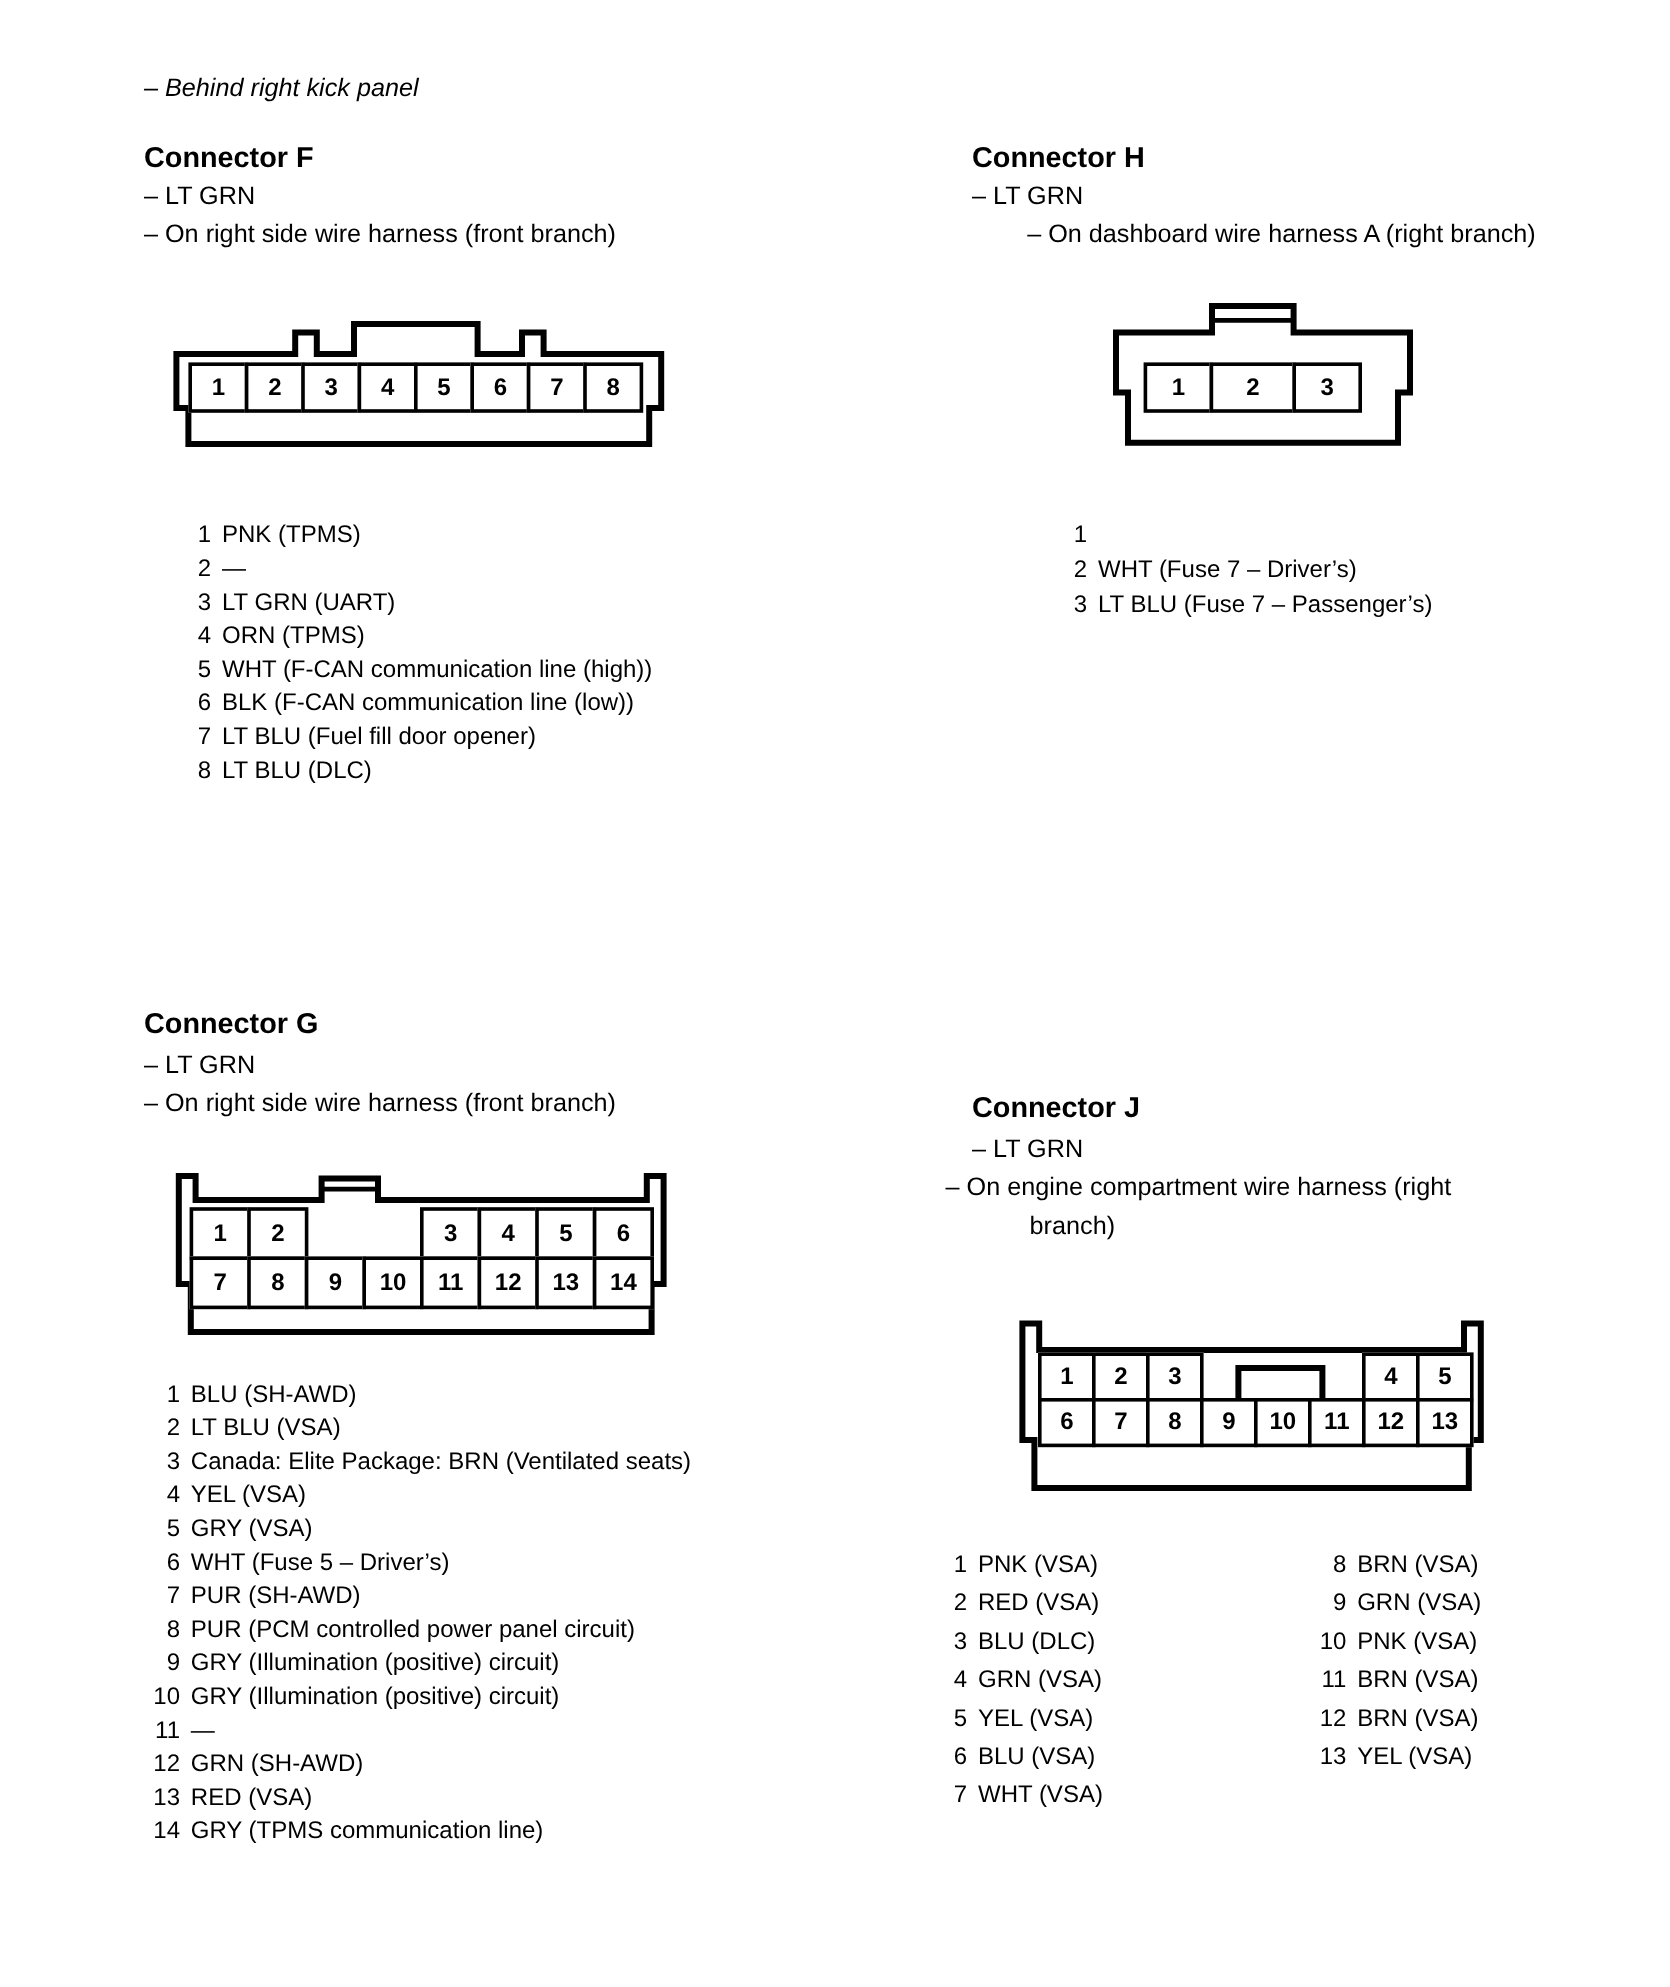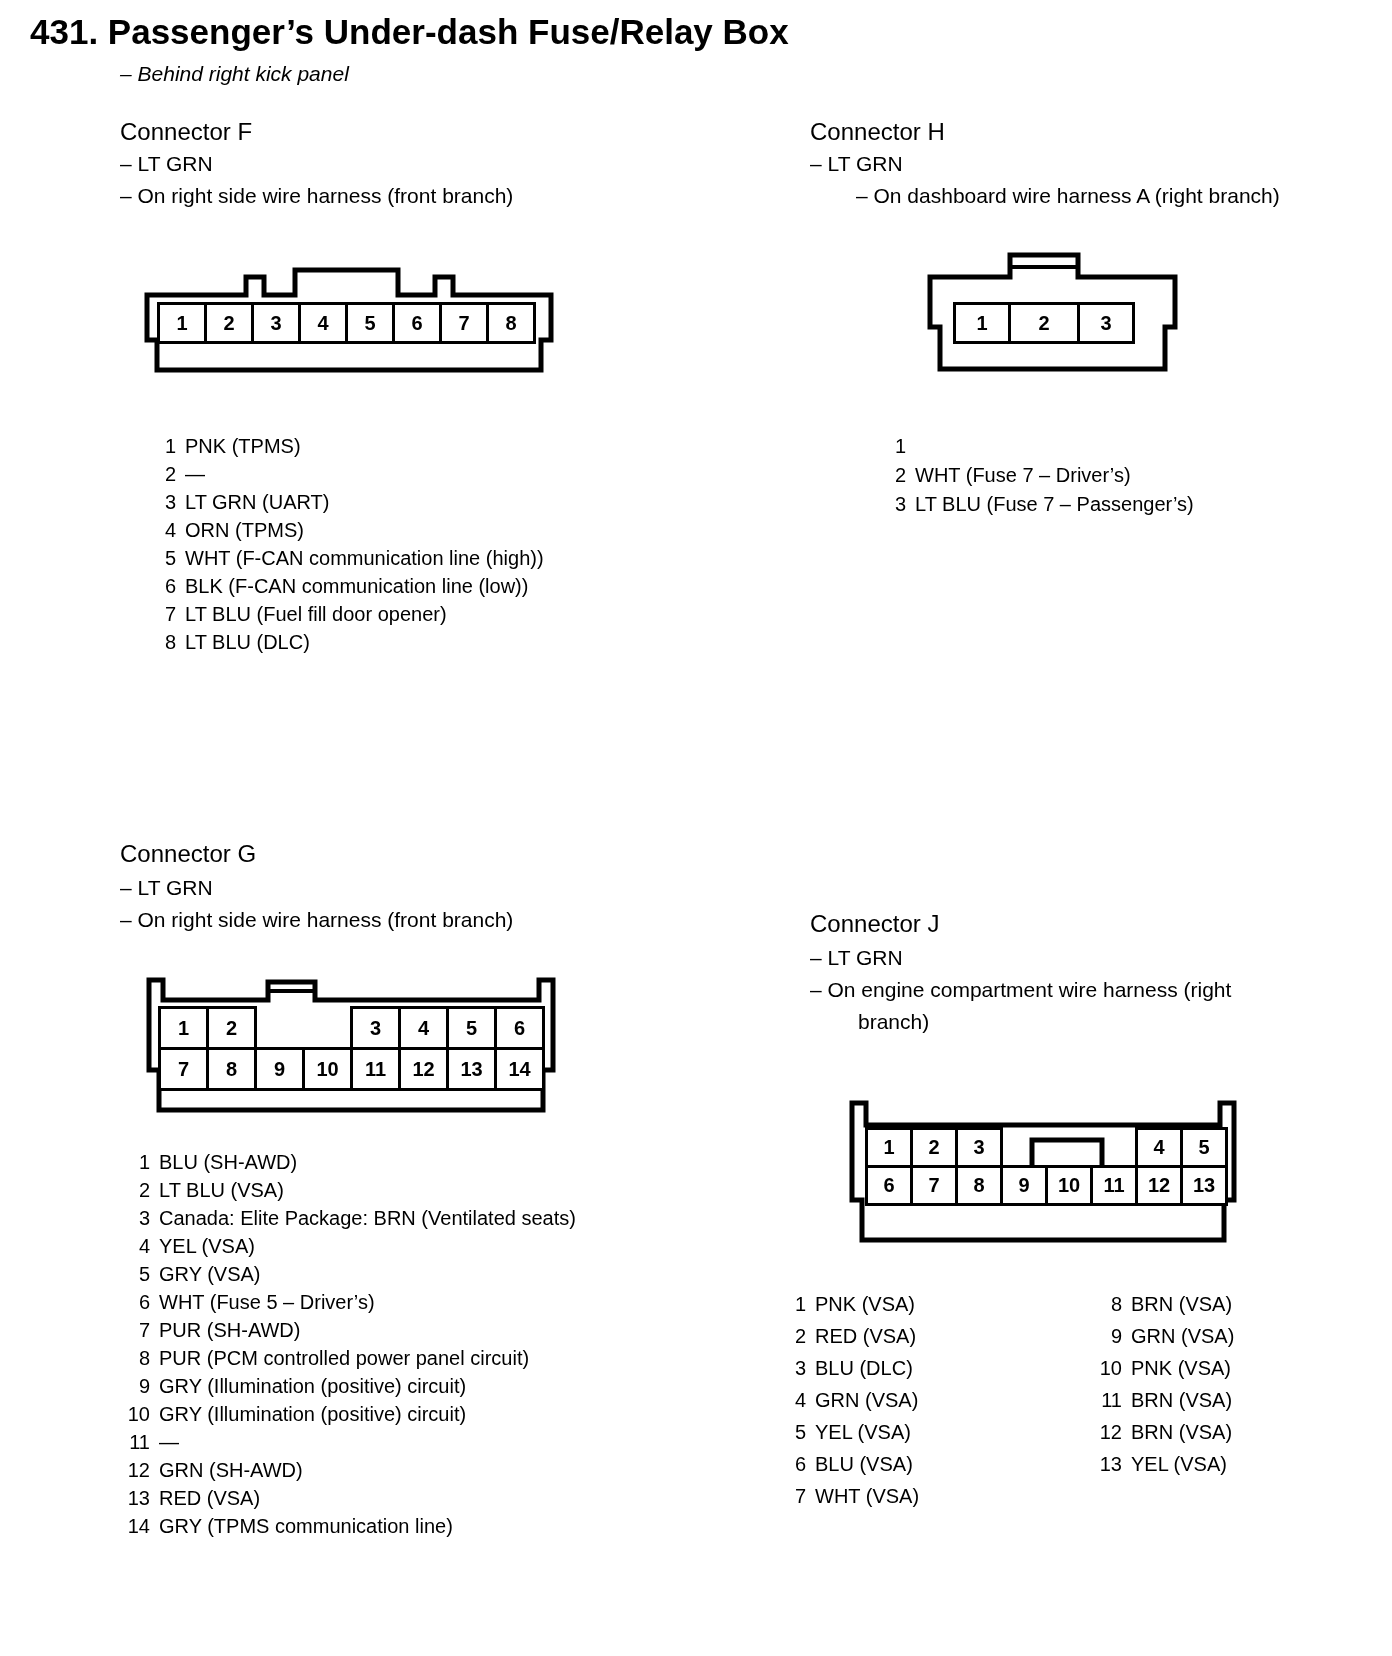--- a/index.html
+++ b/index.html
@@ -5,21 +5,21 @@
   * { margin:0; padding:0; box-sizing:border-box; }
   body { background:#ffffff; }
   .page {
     position:relative; width:1392px; height:1656px;
     background:#ffffff; color:#000;
     font-family:"Liberation Sans", sans-serif;
     overflow:hidden;
   }
   .title { position:absolute; left:30px; top:12px; font-size:35px; font-weight:bold; }
   .subtitle { position:absolute; left:120px; top:62px; font-size:21px;font-style:italic; }
-  .conn-heading { position:absolute; font-size:24px; font-weight:normal; }
+  .conn-heading { position:absolute; font-size:24px; font-weight:bold; }
   .note { position:absolute; font-size:21px; }
   .drawing { position:absolute; }
   .drawing svg { position:absolute; left:0; top:0; }
   .pin-box {
     position:absolute; border:3px solid #000; background:#fff;
     display:flex; align-items:center; justify-content:center;
     font-size:20px; font-weight:bold;
   }
   .f-box { top:40px; width:50px; height:42px; }
   .h-box { top:50px; height:42px; }
@@ -37,21 +37,20 @@
   .nw34 .pin-num { width:34px; }
   .lh28 .pin-item { line-height:28px; }
   .lh29 .pin-item { line-height:29px; }
   .lh32 .pin-item { line-height:32px; }
 </style>
 </head>
 <body>
 
 <div class="page">
 
-  <div class="title">431. Passenger’s Under-dash Fuse/Relay Box</div>
   <div class="subtitle">– Behind right kick panel</div>
 
   <div class="conn-heading" style="left:120px; top:118px;">Connector F</div>
   <div class="note" style="left:120px; top:152px;">– LT GRN</div>
   <div class="note" style="left:120px; top:184px;">– On right side wire harness (front branch)</div>
 
   <div class="drawing" style="left:143px; top:262px; width:412px; height:115px;">
     <svg width="412" height="115" viewBox="0 0 412 115">
       <path d="M4,33 H103 V15 H121 V33 H152 V8 H255 V33 H292 V15 H310 V33 H408 V78 H398 V108 H14 V78 H4 Z" fill="#ffffff" stroke="#000000" stroke-width="5" stroke-linejoin="miter"></path>
     </svg>
@@ -207,21 +206,21 @@
         <span class="pin-label">RED (VSA)</span>
       </div>
     <div class="pin-item">
         <span class="pin-num">14</span>
         <span class="pin-label">GRY (TPMS communication line)</span>
       </div>
   </div>
 
   <div class="conn-heading" style="left:810px; top:910px;">Connector J</div>
   <div class="note" style="left:810px; top:946px;">– LT GRN</div>
-  <div class="note" style="left:810px; top:978px;">– On engine compartment wire harness (right</div>
+  <div class="note" style="left:788px; top:978px;">– On engine compartment wire harness (right</div>
   <div class="note" style="left:858px; top:1010px;">branch)</div>
 
   <div class="drawing" style="left:848px; top:1095px; width:390px; height:160px;">
     <svg width="390" height="160" viewBox="0 0 390 160">
       <path d="M4,8 H18 V30 H372 V8 H386 V105 H376 V145 H14 V105 H4 Z" fill="#ffffff" stroke="#000000" stroke-width="5" stroke-linejoin="miter"></path>
       <rect x="184" y="45" width="70" height="28" fill="#ffffff" stroke="#000000" stroke-width="5"></rect>
     </svg>
     <div class="pin-box j-box j-top" style="left:17px;">1</div>
     <div class="pin-box j-box j-top" style="left:62px;">2</div>
     <div class="pin-box j-box j-top" style="left:107px;">3</div>

